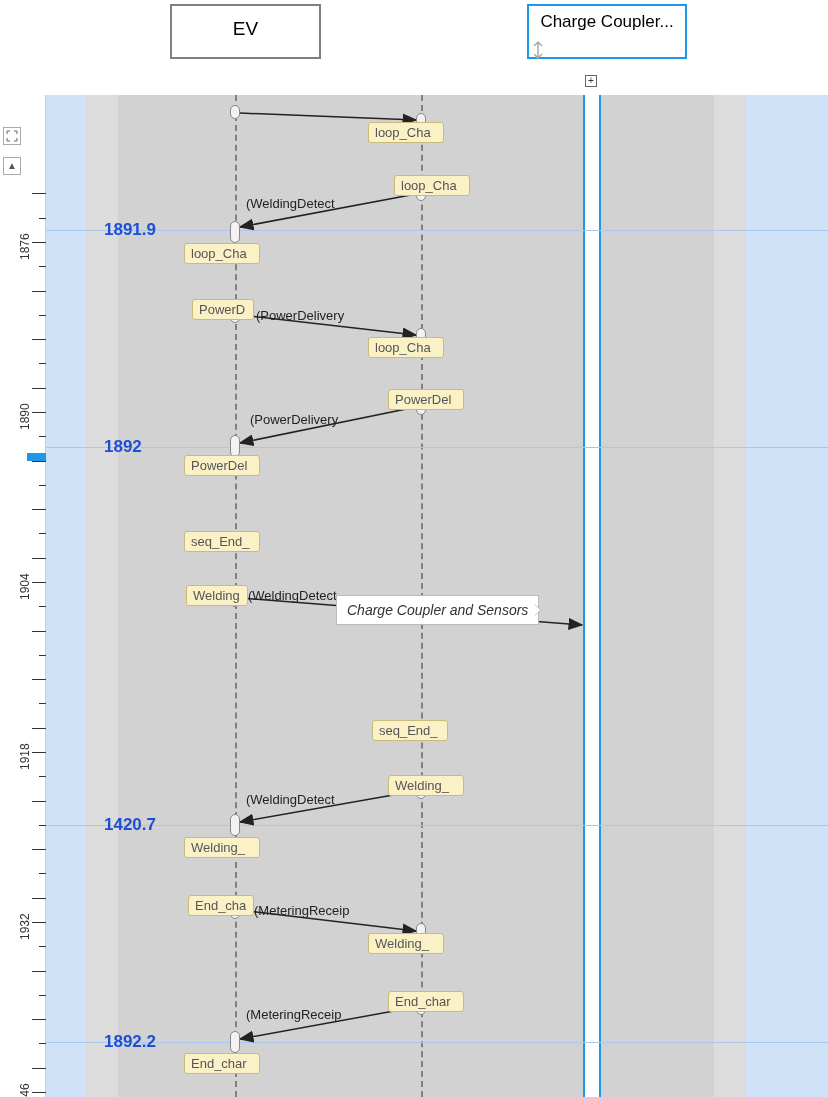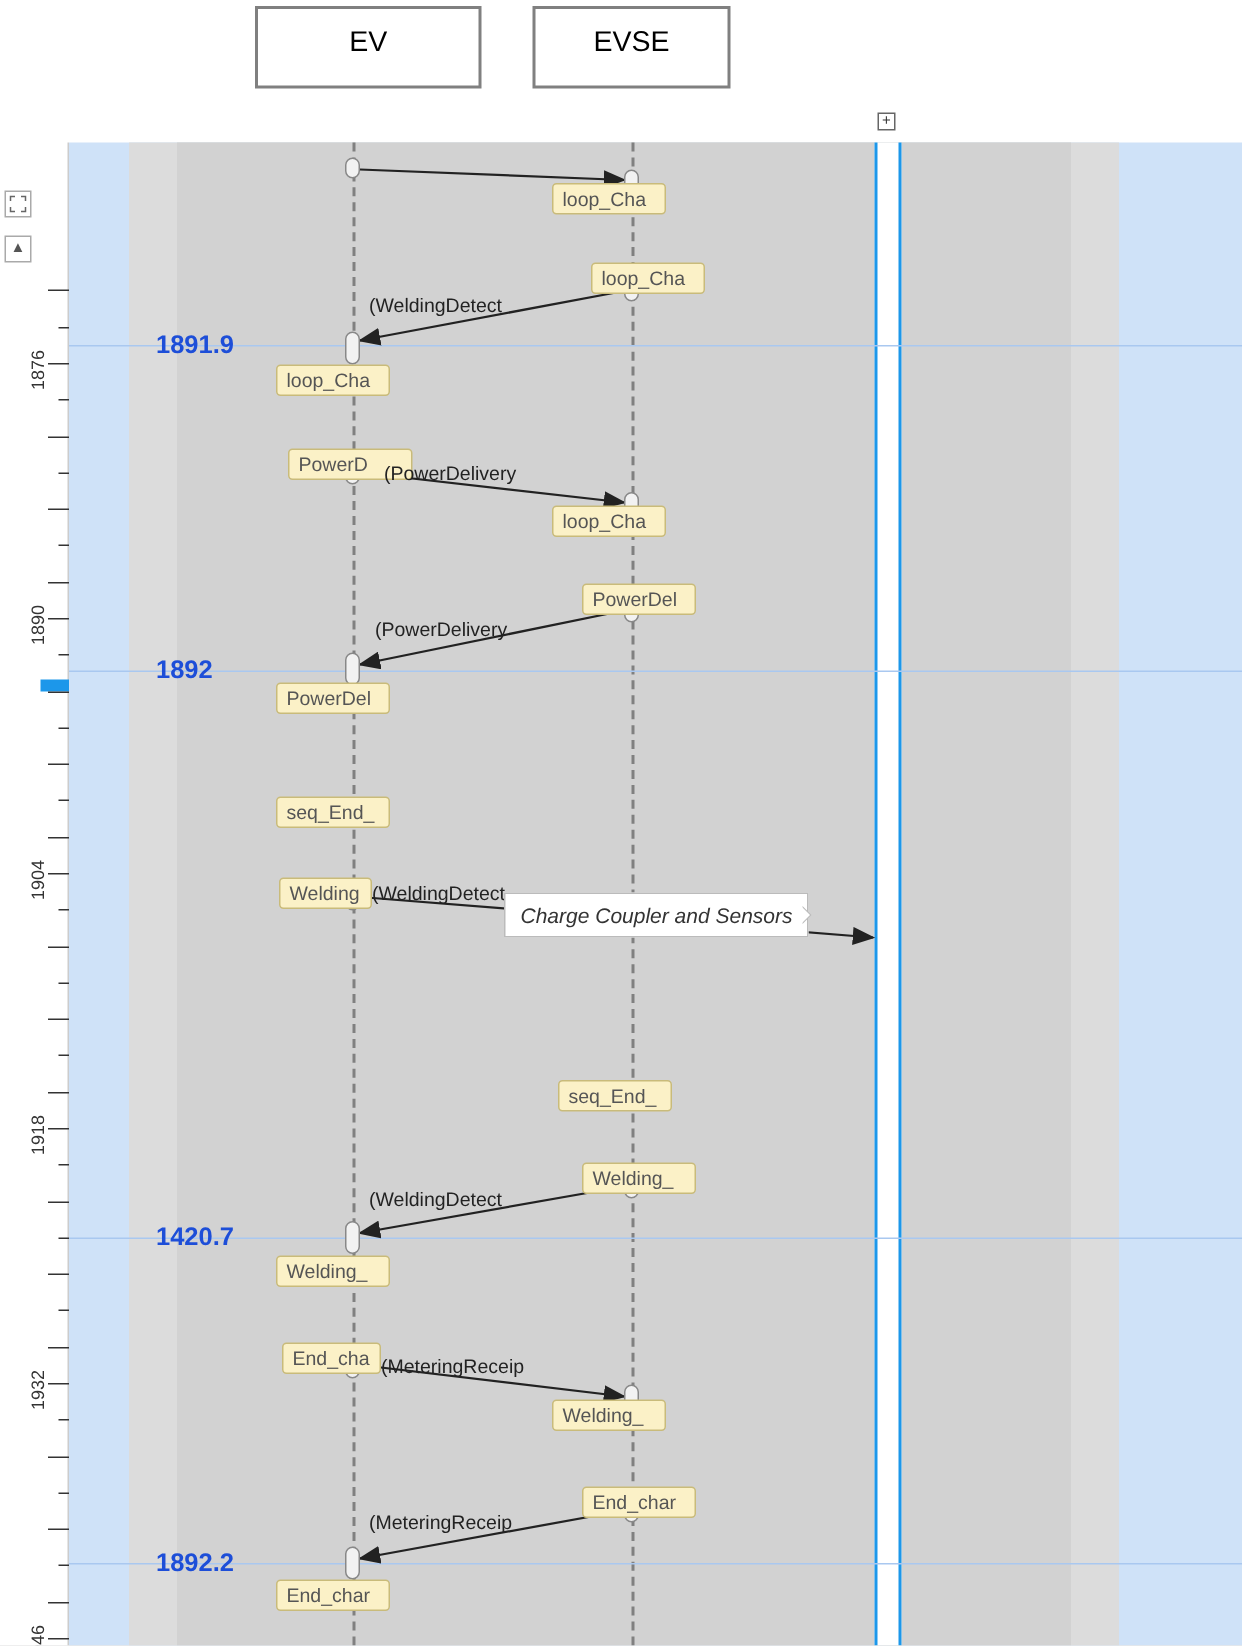--- a/index.html
+++ b/index.html
@@ -190,22 +190,27 @@
     pointer-events: none;
   }
 </style>
 </head>
 <body>
 
 <div class="header">
   <div class="header-box" style="left:170px; width:151px;">
     <span>EV</span>
   </div>
-  <div class="header-box" style="left:355px; width:132px;">
-    <span>EVSE</span>
+  <div class="header-box selected" style="left:527px; width:160px; font-size:17px; padding-top:6px; line-height:20px;">
+    <span>Charge Coupler...</span>
+    <span class="handle">
+      <svg width="14" height="18" viewBox="0 0 14 18">
+          <path d="M7 1 L7 17 M3 13 L7 17 L11 13 M3 5 L7 1 L11 5" stroke="#aaa" stroke-width="1.5" fill="none"></path>
+        </svg>
+    </span>
   </div>
   <div class="expand-btn" style="top:75px; left:585px;">+</div>
 </div>
 
 <div class="ruler">
   <div class="ruler-ctrl" style="top:32px;">
     <svg width="12" height="12" viewBox="0 0 12 12" style="margin-top:2px">
         <path d="M1 4 L1 1 L4 1 M8 1 L11 1 L11 4 M11 8 L11 11 L8 11 M4 11 L1 11 L1 8" stroke="#666" fill="none" stroke-width="1"></path>
       </svg>
   </div>
@@ -310,21 +315,21 @@
   <div class="activation" style="left:370px; top:684px; height:20px;"></div>
   <div class="activation" style="left:184px; top:719px; height:22px;"></div>
   <div class="activation" style="left:184px; top:804px; height:20px;"></div>
   <div class="activation" style="left:370px; top:828px; height:20px;"></div>
   <div class="activation" style="left:370px; top:900px; height:20px;"></div>
   <div class="activation" style="left:184px; top:936px; height:22px;"></div>
 
   <div class="tag" style="left:322px; top:27px; width:76px;">loop_Cha</div>
   <div class="tag" style="left:348px; top:80px; width:76px;">loop_Cha</div>
   <div class="tag" style="left:138px; top:148px; width:76px;">loop_Cha</div>
-  <div class="tag" style="left:146px; top:204px; width:83px;">PowerD</div>
+  <div class="tag" style="left:146px; top:204px; width:62px;">PowerD</div>
   <div class="tag" style="left:322px; top:242px; width:76px;">loop_Cha</div>
   <div class="tag" style="left:342px; top:294px; width:76px;">PowerDel</div>
   <div class="tag" style="left:138px; top:360px; width:76px;">PowerDel</div>
   <div class="tag" style="left:138px; top:436px; width:76px;">seq_End_</div>
   <div class="tag" style="left:140px; top:490px; width:62px;">Welding</div>
   <div class="tag" style="left:326px; top:625px; width:76px;">seq_End_</div>
   <div class="tag" style="left:342px; top:680px; width:76px;">Welding_</div>
   <div class="tag" style="left:138px; top:742px; width:76px;">Welding_</div>
   <div class="tag" style="left:142px; top:800px; width:66px;">End_cha</div>
   <div class="tag" style="left:322px; top:838px; width:76px;">Welding_</div>

